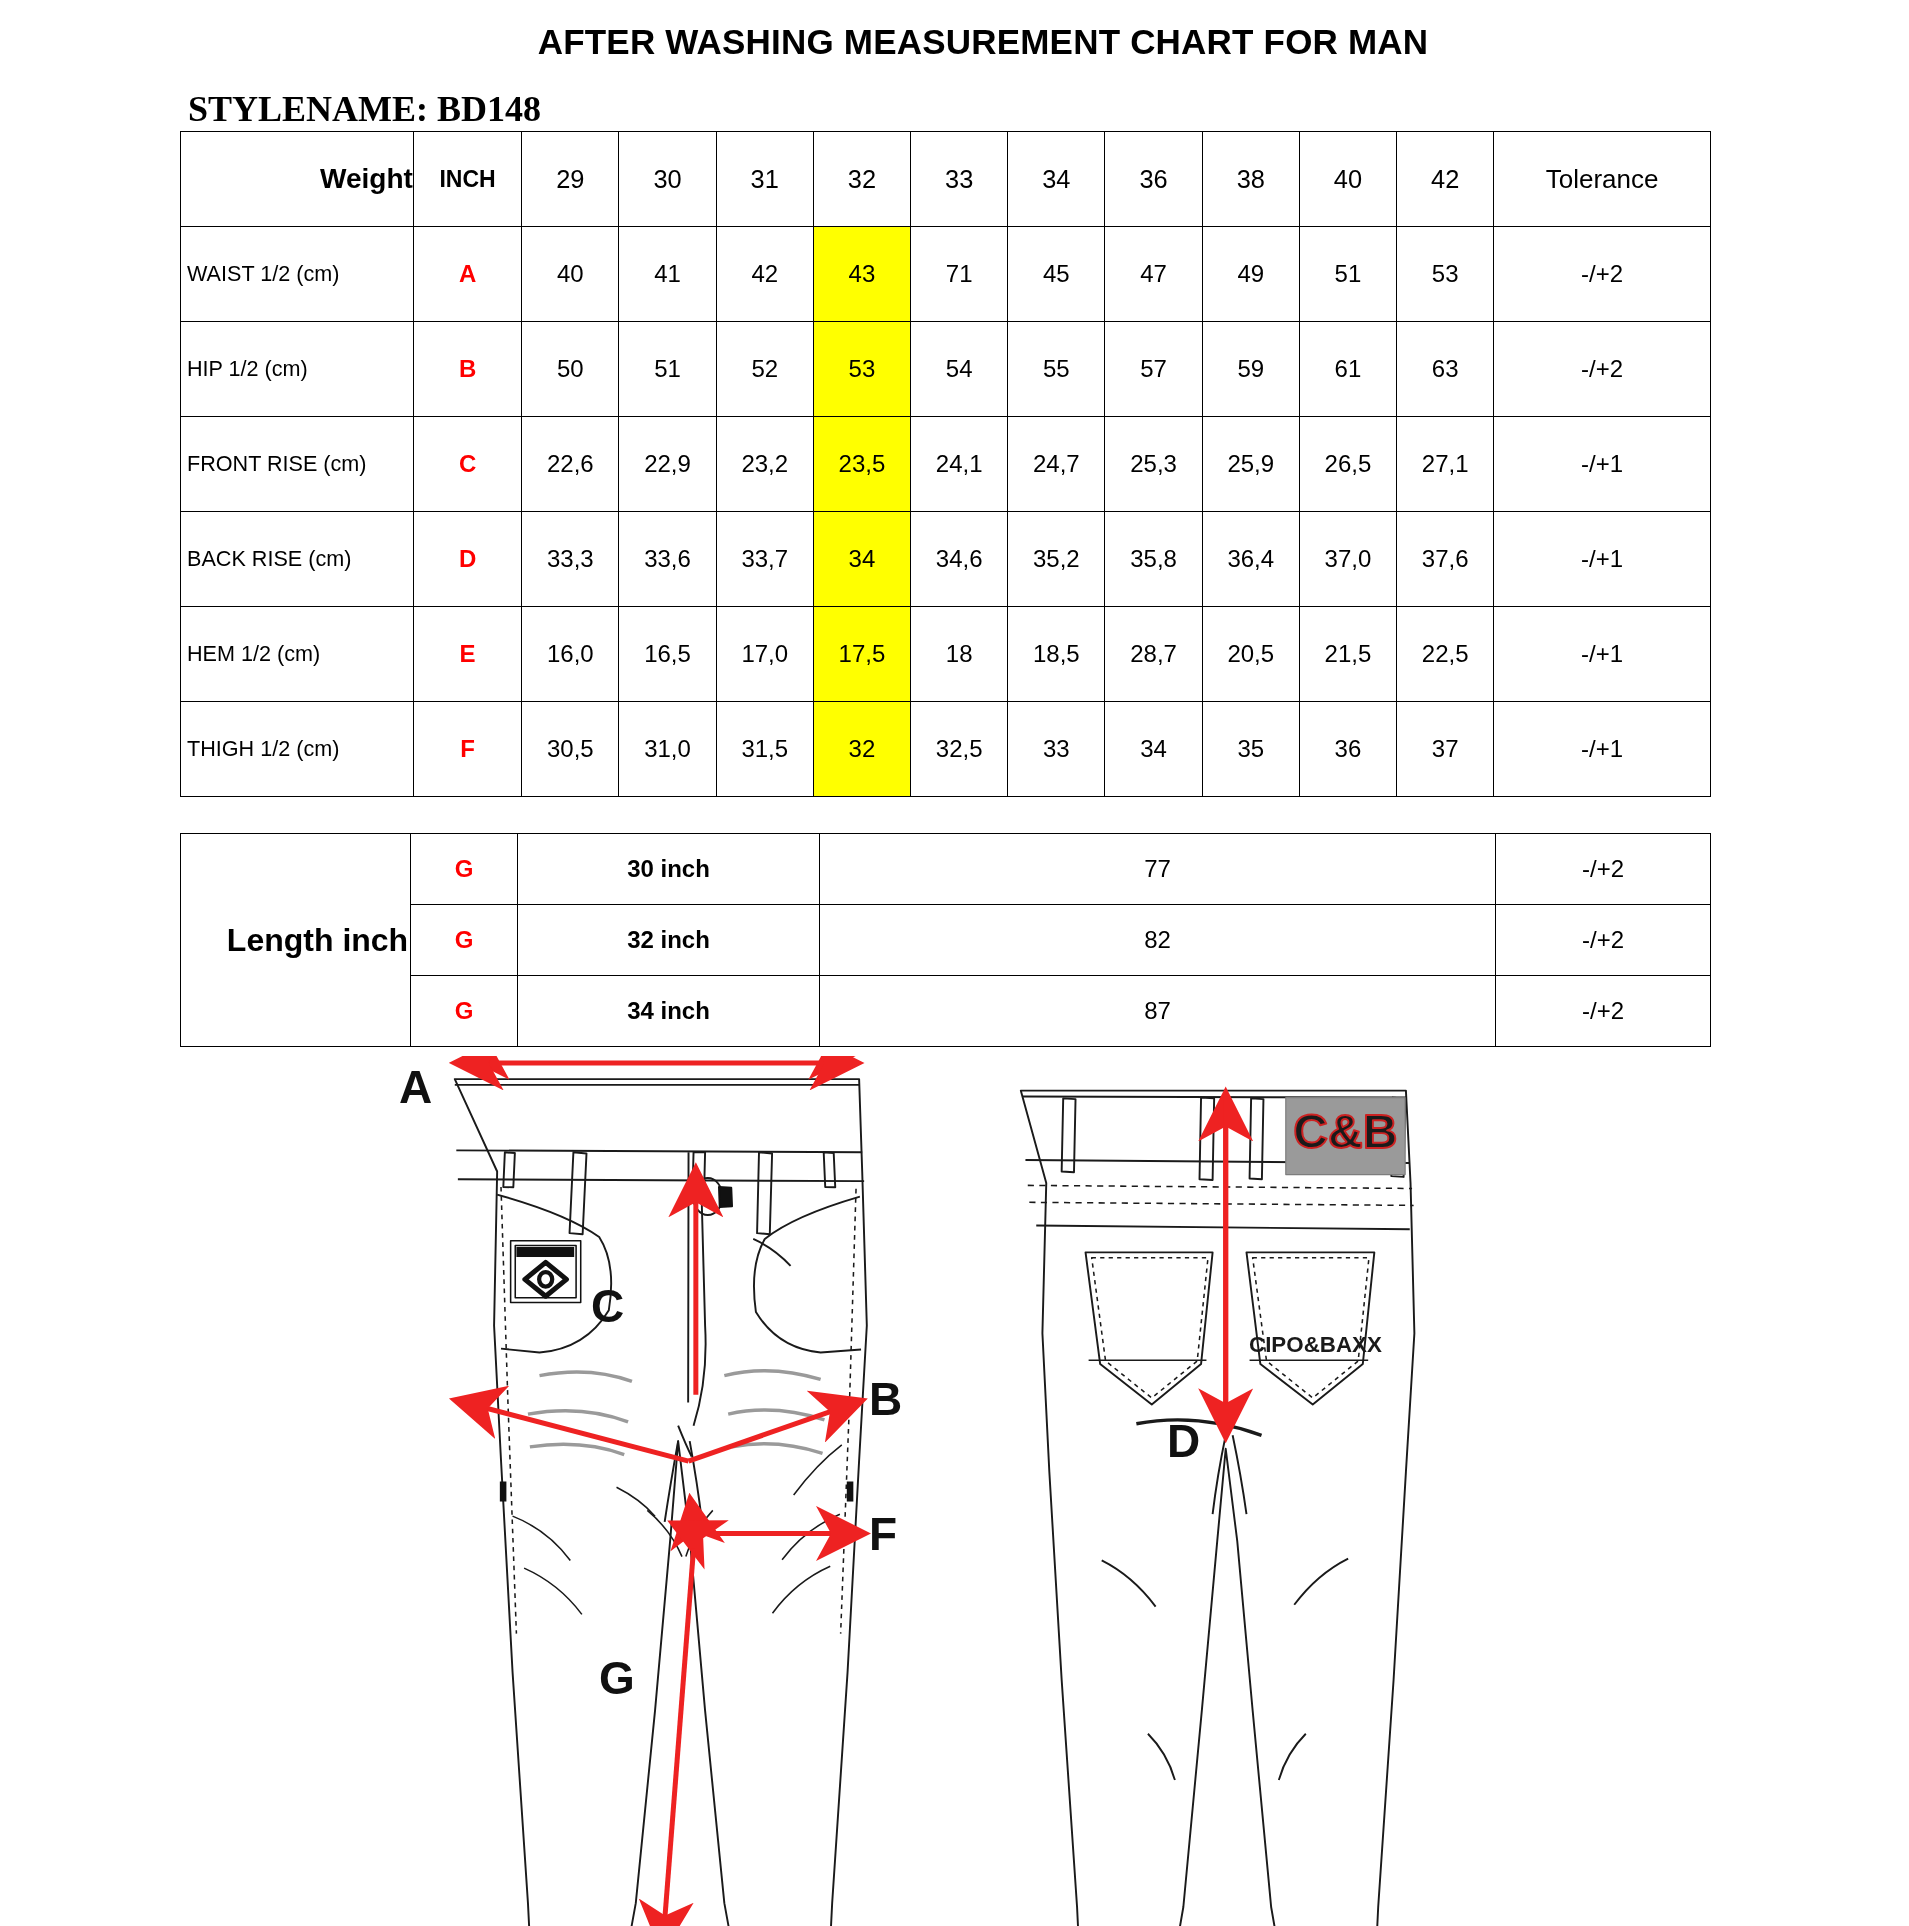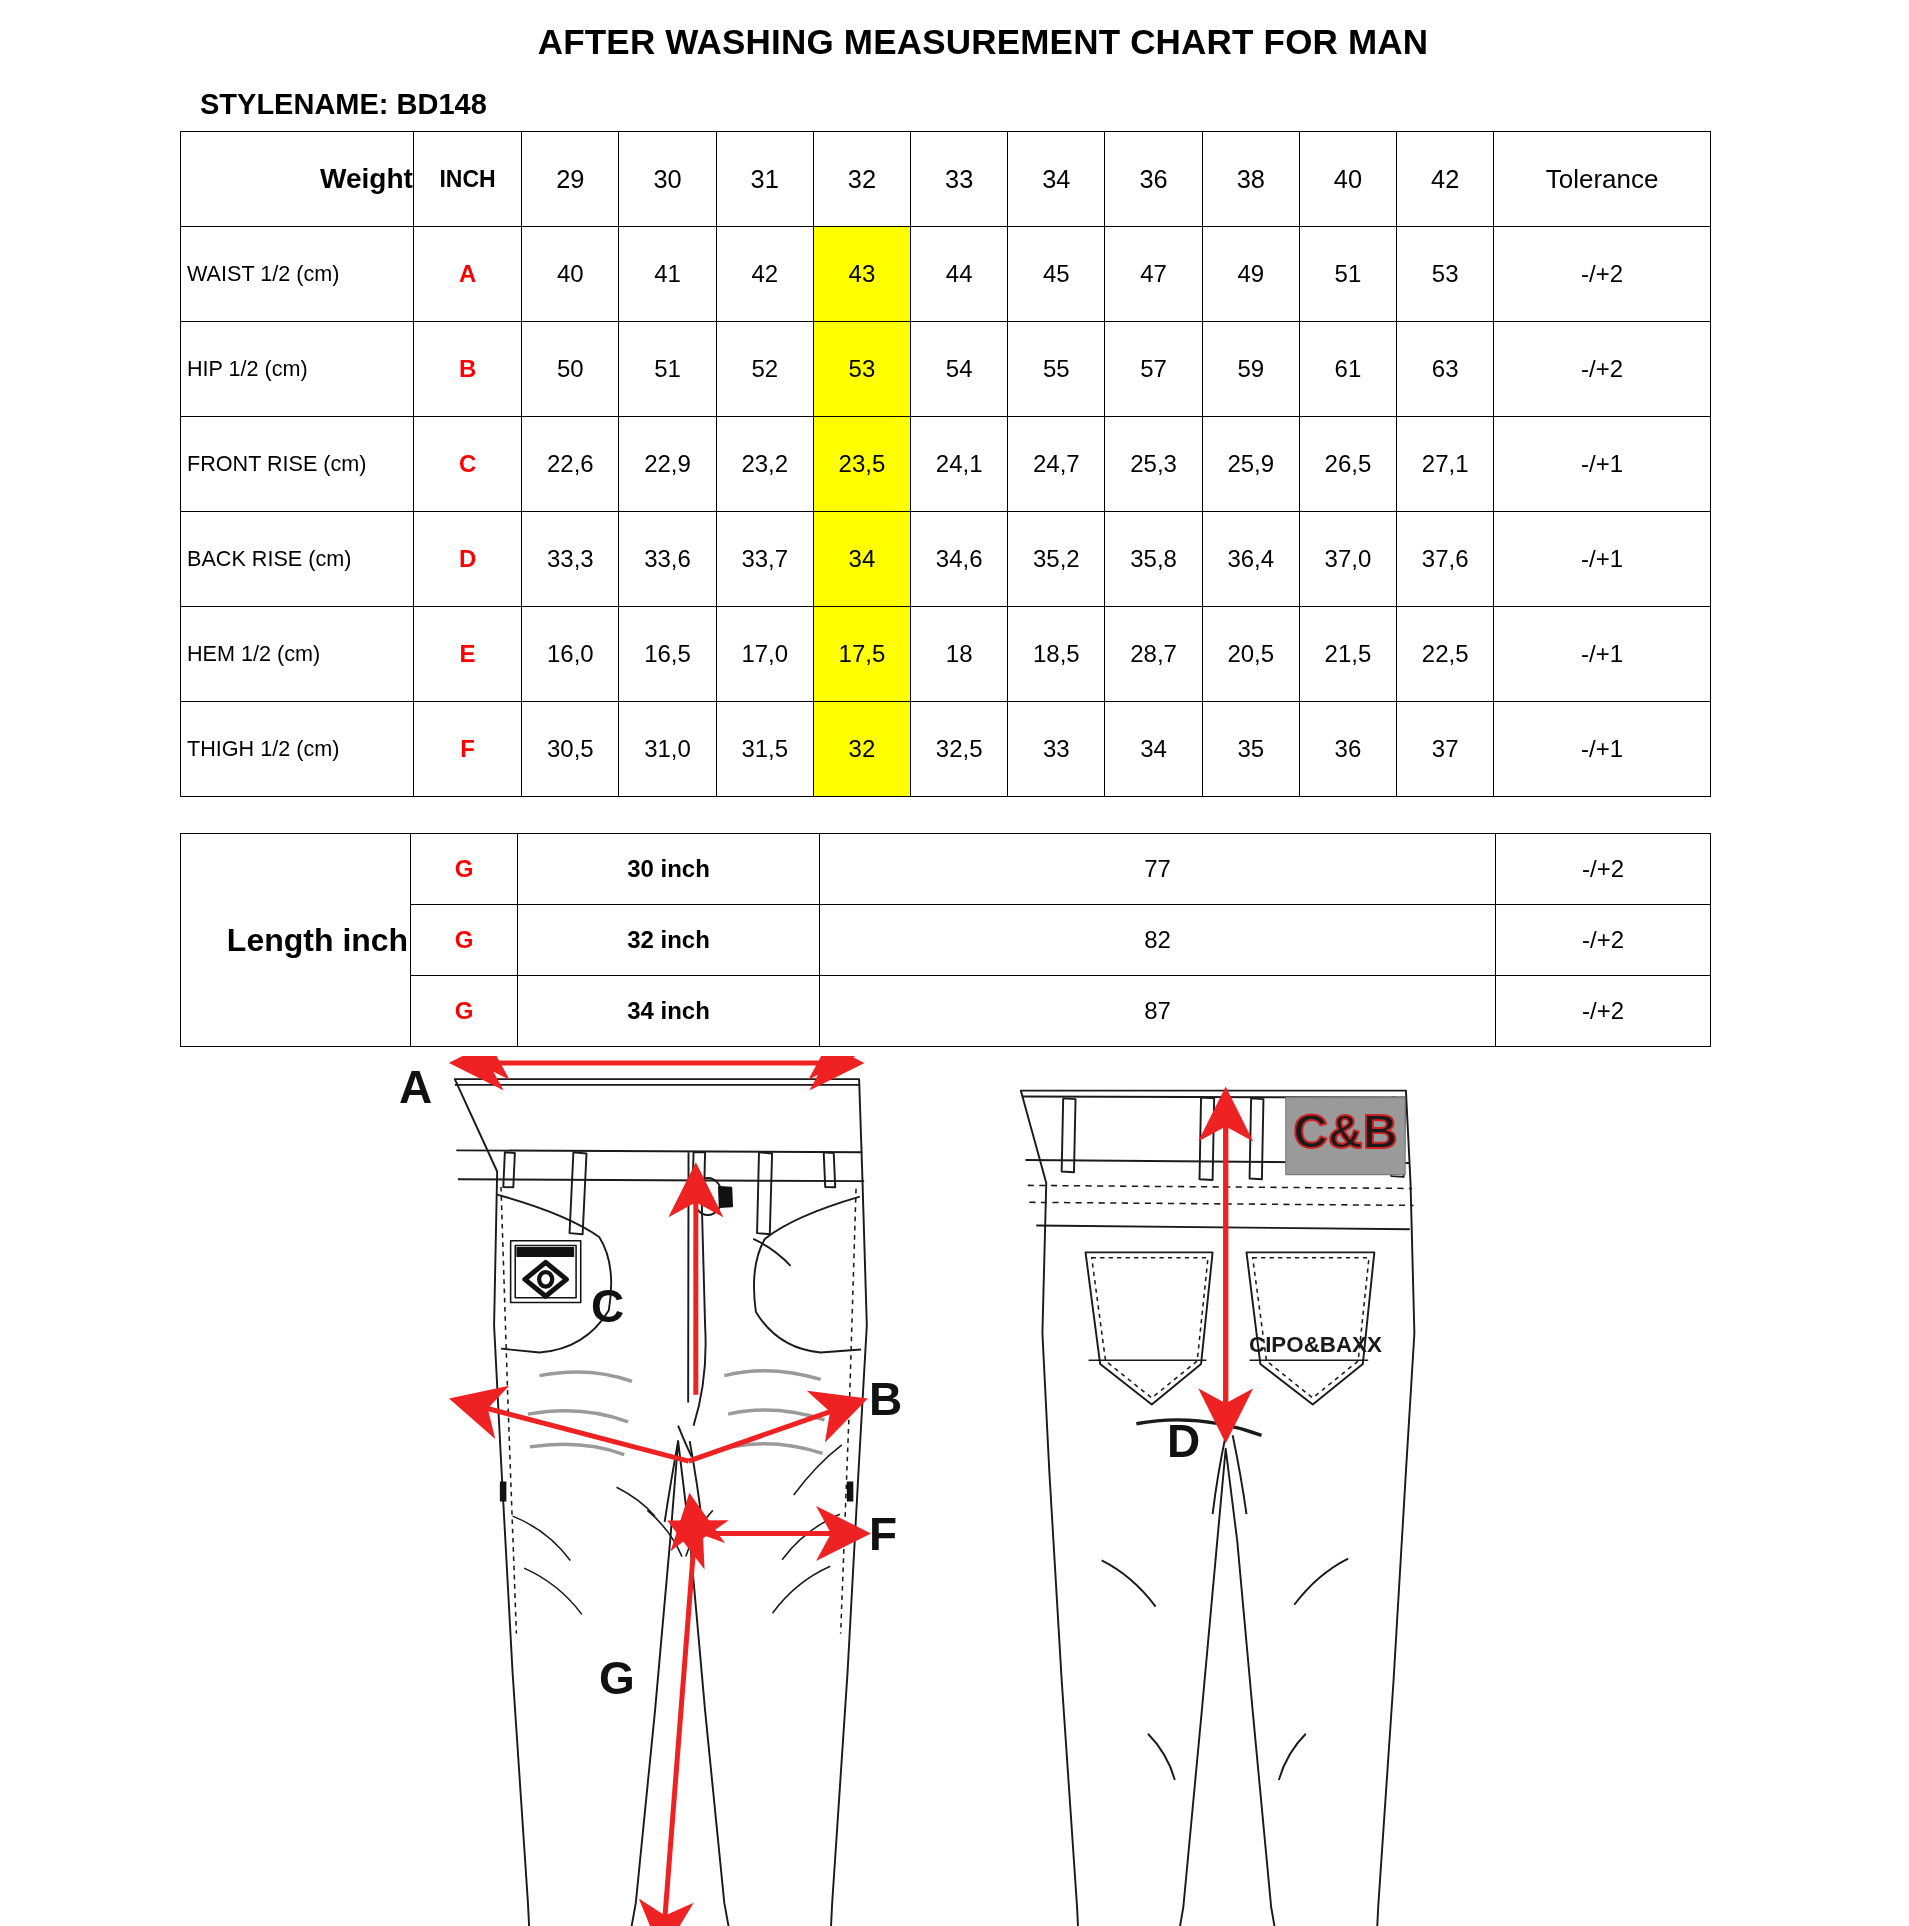--- a/index.html
+++ b/index.html
@@ -10,22 +10,22 @@
     -webkit-font-smoothing:antialiased;
   }
   .page{position:relative;width:1910px;height:2036px;overflow:hidden;}
 
   
   .doc-title{
     position:absolute;left:0;top:22.3px;width:1910px;text-align:center;
     font-size:35px;font-weight:bold;letter-spacing:0.2px;padding-left:28px;
   }
   .stylename{
-    position:absolute;left:200px;top:88px;
-    font-size:29px;font-weight:bold;
+    position:absolute;left:188px;top:88px;
+    font-size:36px;font-weight:bold;font-family:Liberation Serif, serif;
   }
 
   
   table{border-collapse:collapse;position:absolute;table-layout:fixed;}
   table td, table th{
     border:1.2px solid #000;
     text-align:center;vertical-align:middle;
     font-weight:normal;
     padding:0;
   }
@@ -101,21 +101,21 @@
           <td class="size-head">42</td>
           <td class="tolerance-head">Tolerance</td>
         </tr>
         <tr>
           <td class="rowlabel">WAIST 1/2 (cm)</td>
           <td class="letter">A</td>
           <td class="cell">40</td>
           <td class="cell">41</td>
           <td class="cell">42</td>
           <td class="cell hl">43</td>
-          <td class="cell">44</td>
+          <td class="cell">71</td>
           <td class="cell">45</td>
           <td class="cell">47</td>
           <td class="cell">49</td>
           <td class="cell">51</td>
           <td class="cell">53</td>
           <td class="tol">-/+2</td>
         </tr>
         <tr>
           <td class="rowlabel">HIP 1/2 (cm)</td>
           <td class="letter">B</td>

